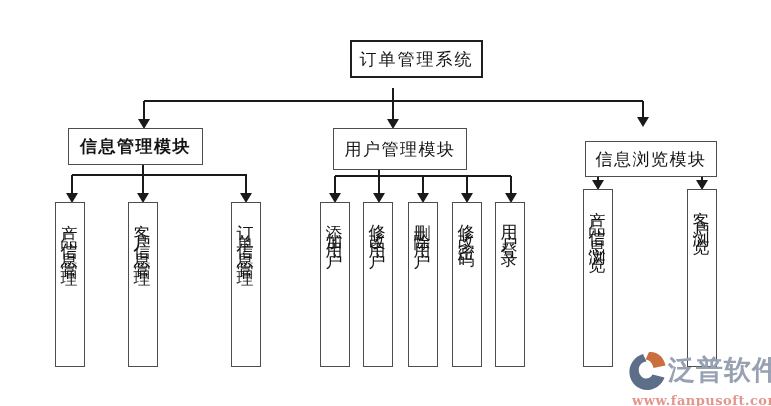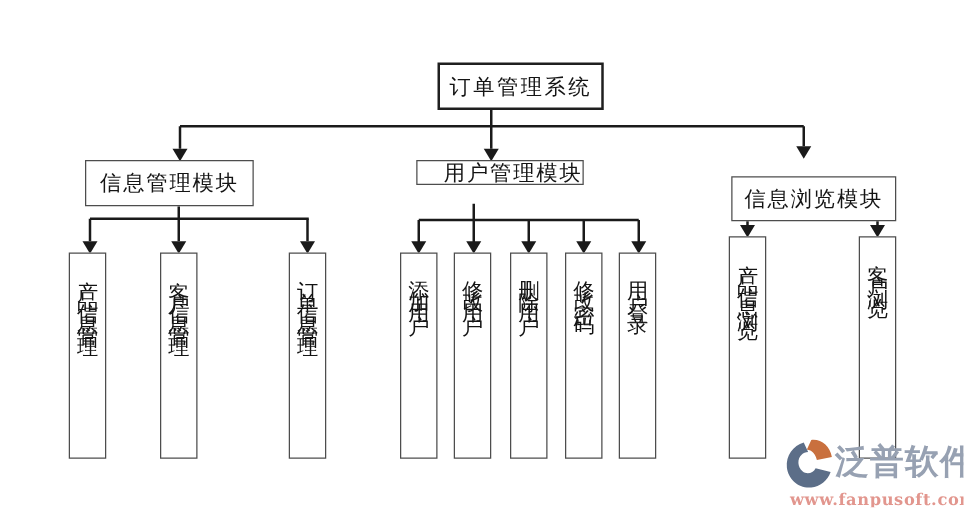--- a/index.html
+++ b/index.html
@@ -76,28 +76,28 @@
       <path d="M329 193 L341 193 L335 203 Z"></path>
       <path d="M373 193 L385 193 L379 203 Z"></path>
       <path d="M417 193 L429 193 L423 203 Z"></path>
       <path d="M461 193 L473 193 L467 203 Z"></path>
       <path d="M505 193 L517 193 L511 203 Z"></path>
       <path d="M592 180 L604 180 L598 190 Z"></path>
       <path d="M696 180 L708 180 L702 190 Z"></path>
     </g>
   </svg>
 
-  <div class="box root-box" style="left:350px; top:50px; width:133px; height:38px;">
+  <div class="box root-box" style="left:350px; top:40px; width:133px; height:38px;">
     <span class="h-label">订单管理系统</span>
   </div>
 
-  <div class="box" style="left:68px; top:128px; width:135px; height:37px;">
+  <div class="box" style="left:68px; top:128px; width:135px; height:37px;font-weight:bold;">
     <span class="h-label">信息管理模块</span>
   </div>
-  <div class="box" style="left:333px; top:128px; width:134px; height:20px;justify-content:flex-end;">
+  <div class="box" style="left:333px; top:128px; width:134px; height:42px;">
     <span class="h-label">用户管理模块</span>
   </div>
   <div class="box" style="left:585px; top:141px; width:132px; height:36px;">
     <span class="h-label">信息浏览模块</span>
   </div>
 
   <div class="box leaf" style="left:55px; top:202px; width:30px; height:165px;">
     <span class="v-label">产品信息管理</span>
   </div>
   <div class="box leaf" style="left:128px; top:202px; width:30px; height:165px;">

